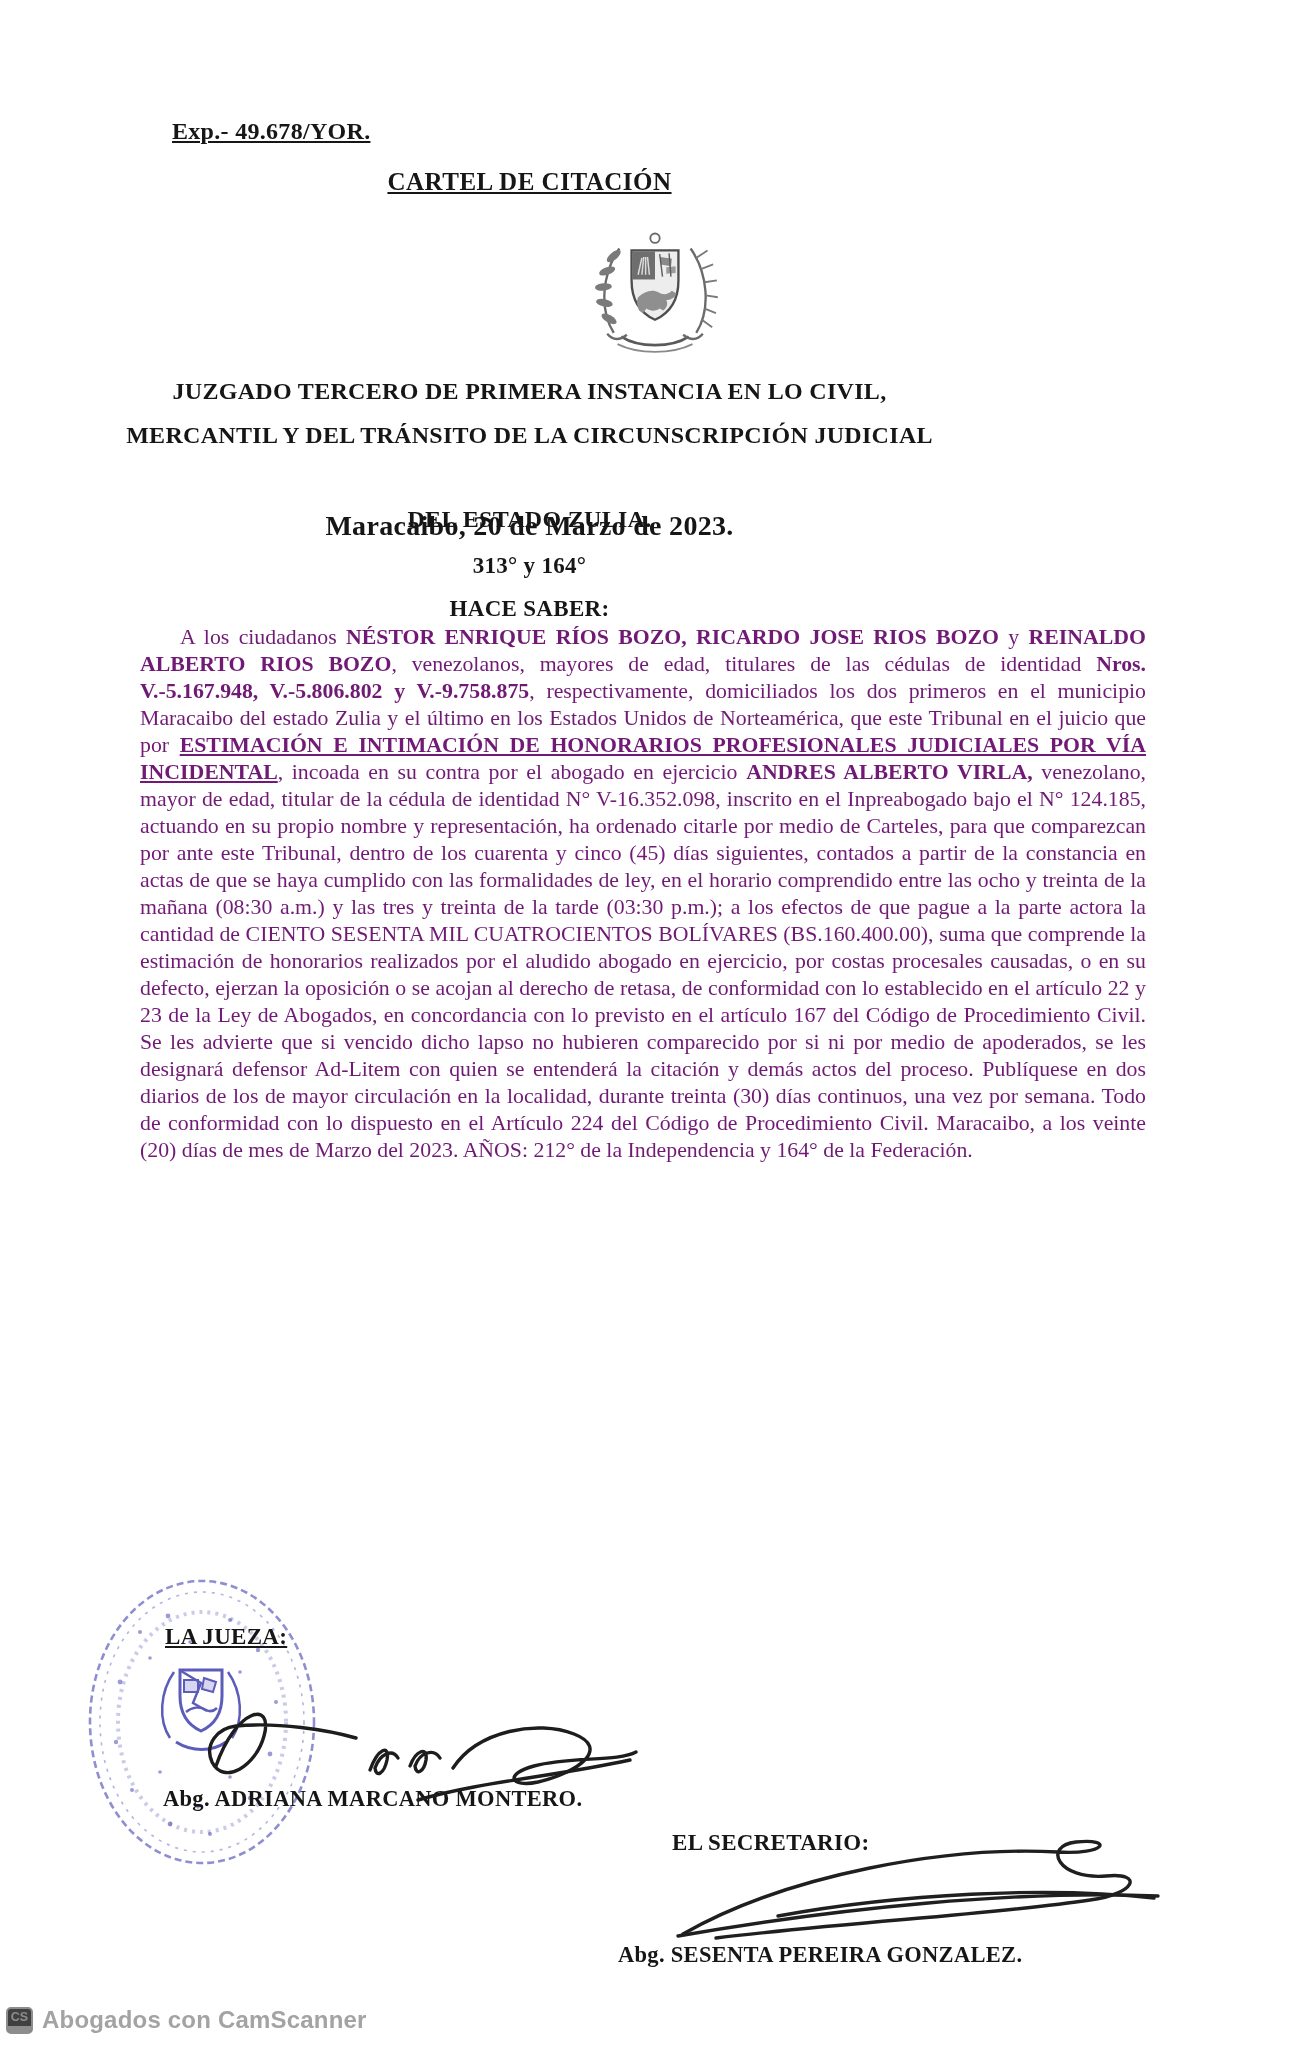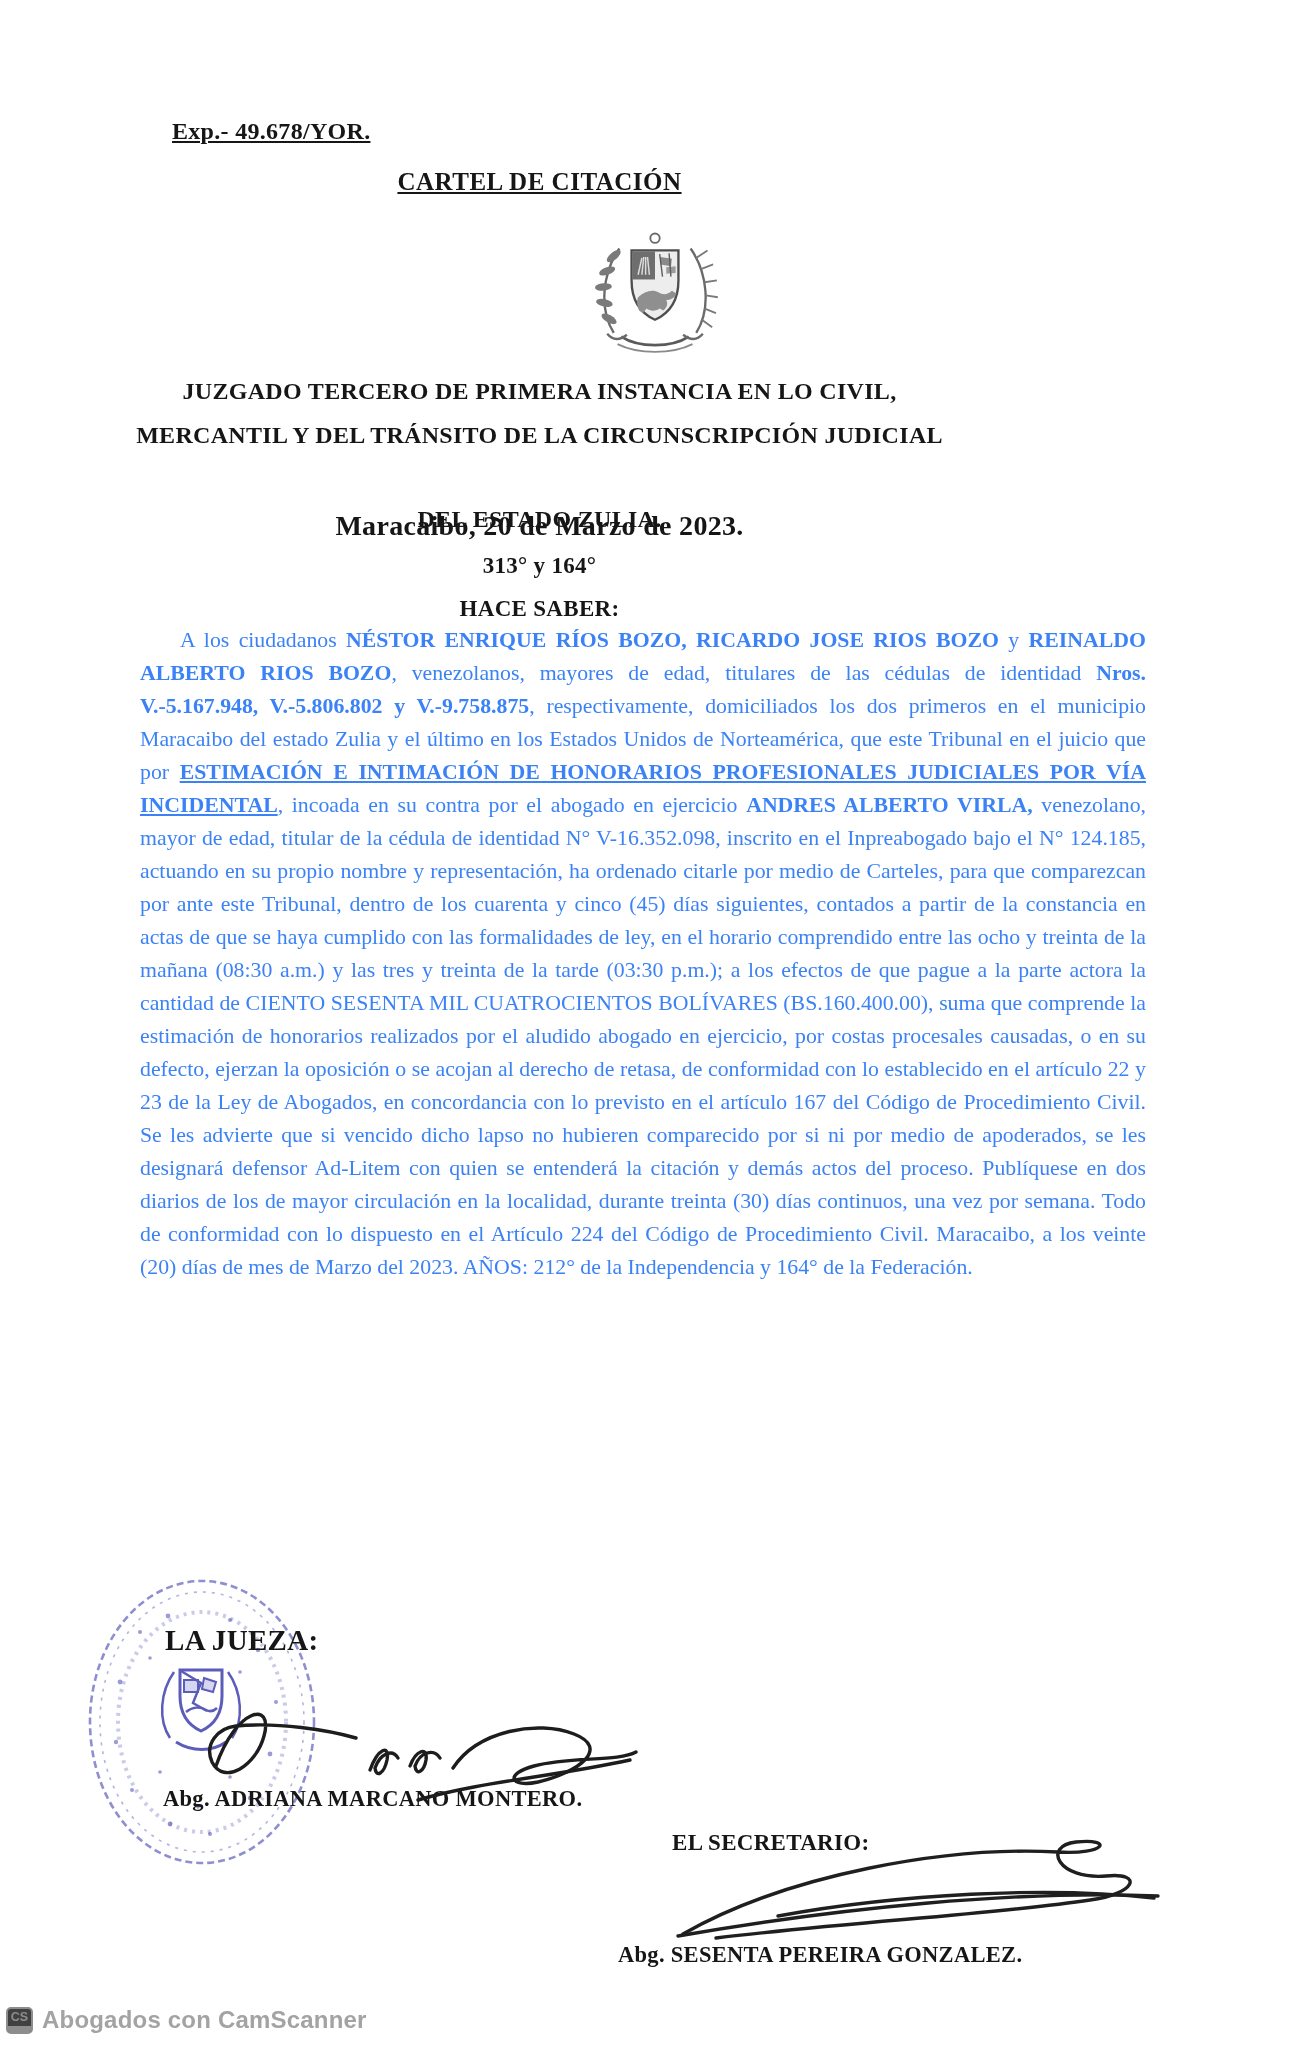--- a/index.html
+++ b/index.html
@@ -5,43 +5,43 @@
   html,body{margin:0;padding:0;}
   body{
     width:1310px;height:2048px;position:relative;overflow:hidden;
     background:#ffffff;
     font-family:"Liberation Serif","DejaVu Serif",serif;
     color:#1b1b1b;
   }
   .abs{position:absolute;}
   .b{font-weight:bold;}
   .u{text-decoration:underline;}
-  .center{left:0;width:1059px;text-align:center;padding-left:10px;}
+  .center{left:0;width:1059px;text-align:center;}
   .heading{font-weight:bold;color:#161616;letter-spacing:.3px;}
   
   .exp{top:118px;left:172px;font-size:24px;}
   .title{top:168px;font-size:25px;letter-spacing:.5px;}
   .emblem{top:226px;left:580px;}
   .court0{top:378px;font-size:24px;}
   .court1{top:422px;font-size:24px;}
   .court2{top:466px;font-size:24px;margin-top:40px;}
   .dateline{top:510px;font-size:28px;}
   .years{top:553px;font-size:23px;}
   .hace{top:596px;font-size:23px;}
   
   .bodytext{
     top:624px;left:140px;width:1006px;
-    font-size:21.8px;line-height:33px;
+    font-size:21.8px;line-height:27px;
     text-align:justify;text-align-last:left;
     text-indent:40px;
-    color:#3b82f6;
+    color:#701a75;
     z-index:2;
   }
   
-  .jueza-label{top:1624px;left:165px;font-size:29px;z-index:4;}
+  .jueza-label{top:1624px;left:165px;font-size:23px;z-index:4;text-decoration:underline;}
   .jueza-name{top:1786px;left:163px;font-size:22.5px;z-index:4;}
   .secretario-label{top:1830px;left:672px;font-size:23px;z-index:4;}
   .secretario-name{top:1942px;left:618px;font-size:22.5px;z-index:4;}
   .stamp{top:1572px;left:80px;z-index:1;}
   .sig{z-index:5;}
   .sig-jueza{top:1678px;left:118px;}
   .sig-secretario{top:1836px;left:628px;}
   
   .footer{top:2003px;left:6px;height:34px;display:flex;align-items:center;gap:9px;
           font-family:"Liberation Sans","DejaVu Sans",sans-serif;z-index:6;}

